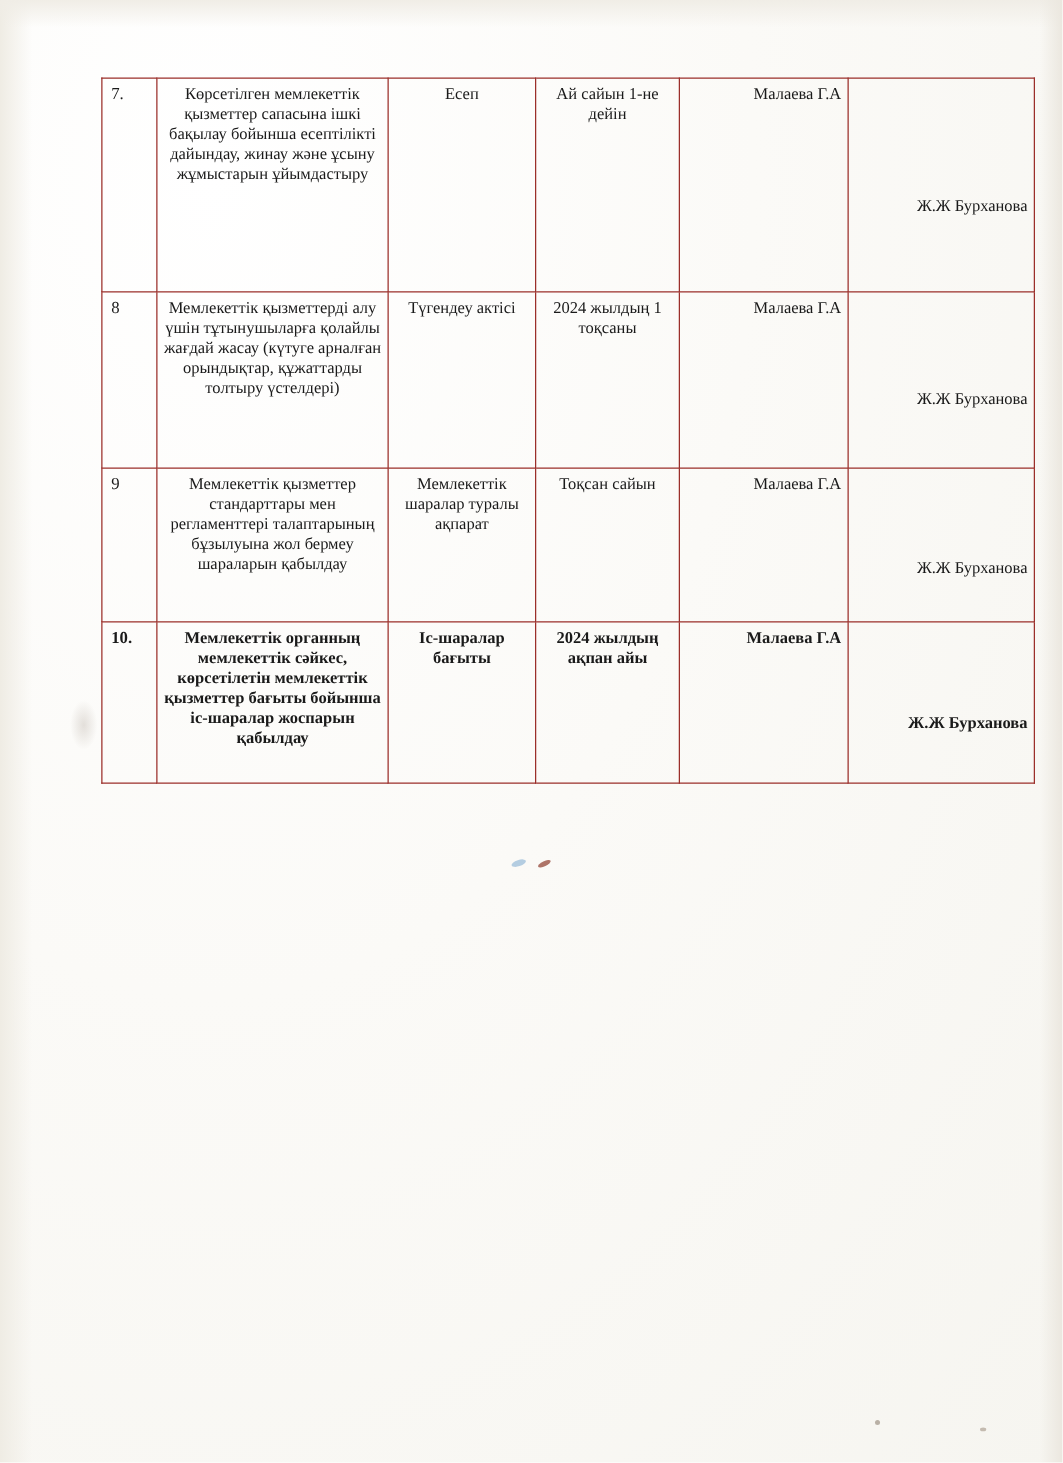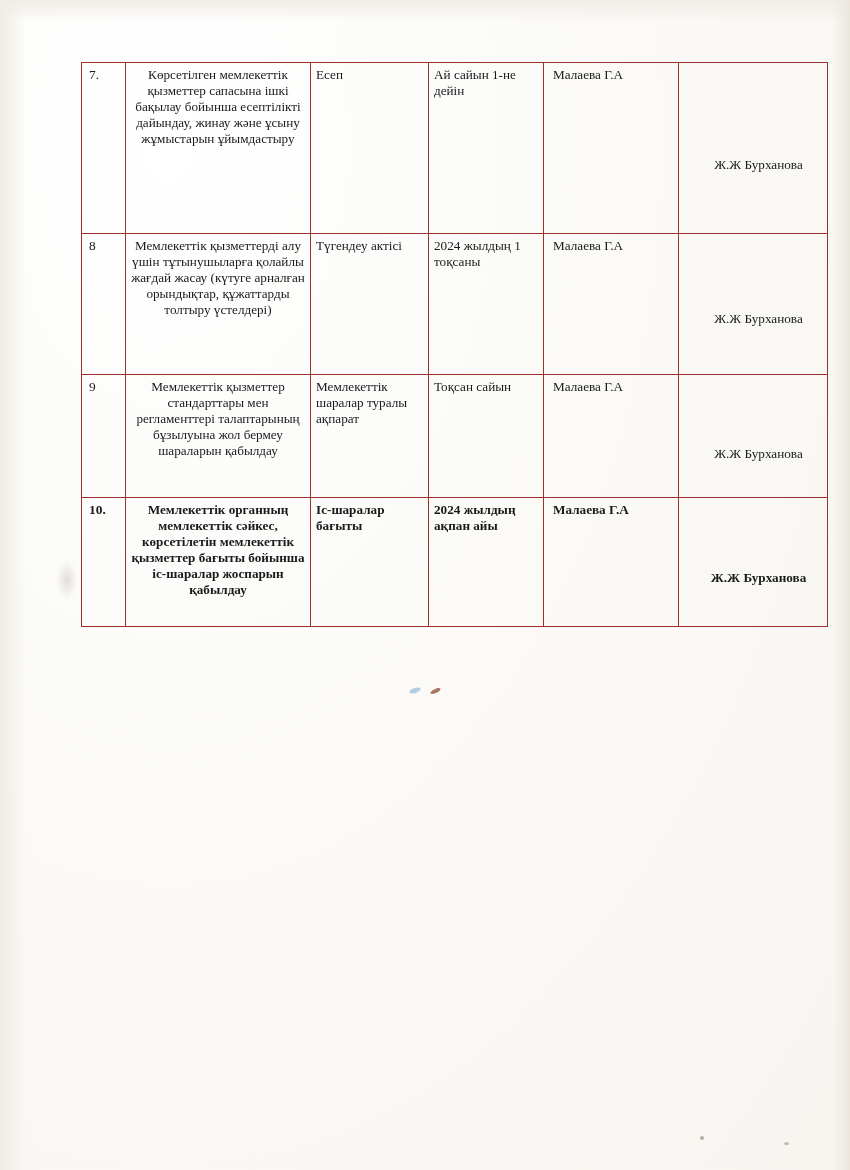--- a/index.html
+++ b/index.html
@@ -45,43 +45,43 @@
     width: 746px;
     border-collapse: collapse;
     table-layout: fixed;
   }
   .doc-table td {
     border: 1px solid #9b2f2a;
     vertical-align: top;
     padding: 4px 5px 6px 5px;
     font-size: 13.2px;
     line-height: 1.22;
-    text-align: left;
+    text-align: center;
   }
   .col-num { width: 44px; }
   .col-action { width: 185px; }
   .col-form { width: 118px; }
   .col-term { width: 115px; }
   .col-resp { width: 135px; }
   .col-ctrl { width: 149px; }
 
   td.num {
     text-align: left;
     padding-left: 7px;
     font-size: 13.4px;
   }
   td.action {
     text-align: center;
   }
   td.resp {
-    text-align: left;
+    text-align: right;
     padding-left: 9px;
   }
   td.ctrl {
-    text-align: center;
+    text-align: right;
     padding-left: 16px;
     vertical-align: middle;
   }
   td.ctrl .ctrl-inner {
     display: block;
     padding-top: 22px;
   }
   tr.row-7 td { height: 160px; }
   tr.row-8 td { height: 130px; }
   tr.row-9 td { height: 112px; }

